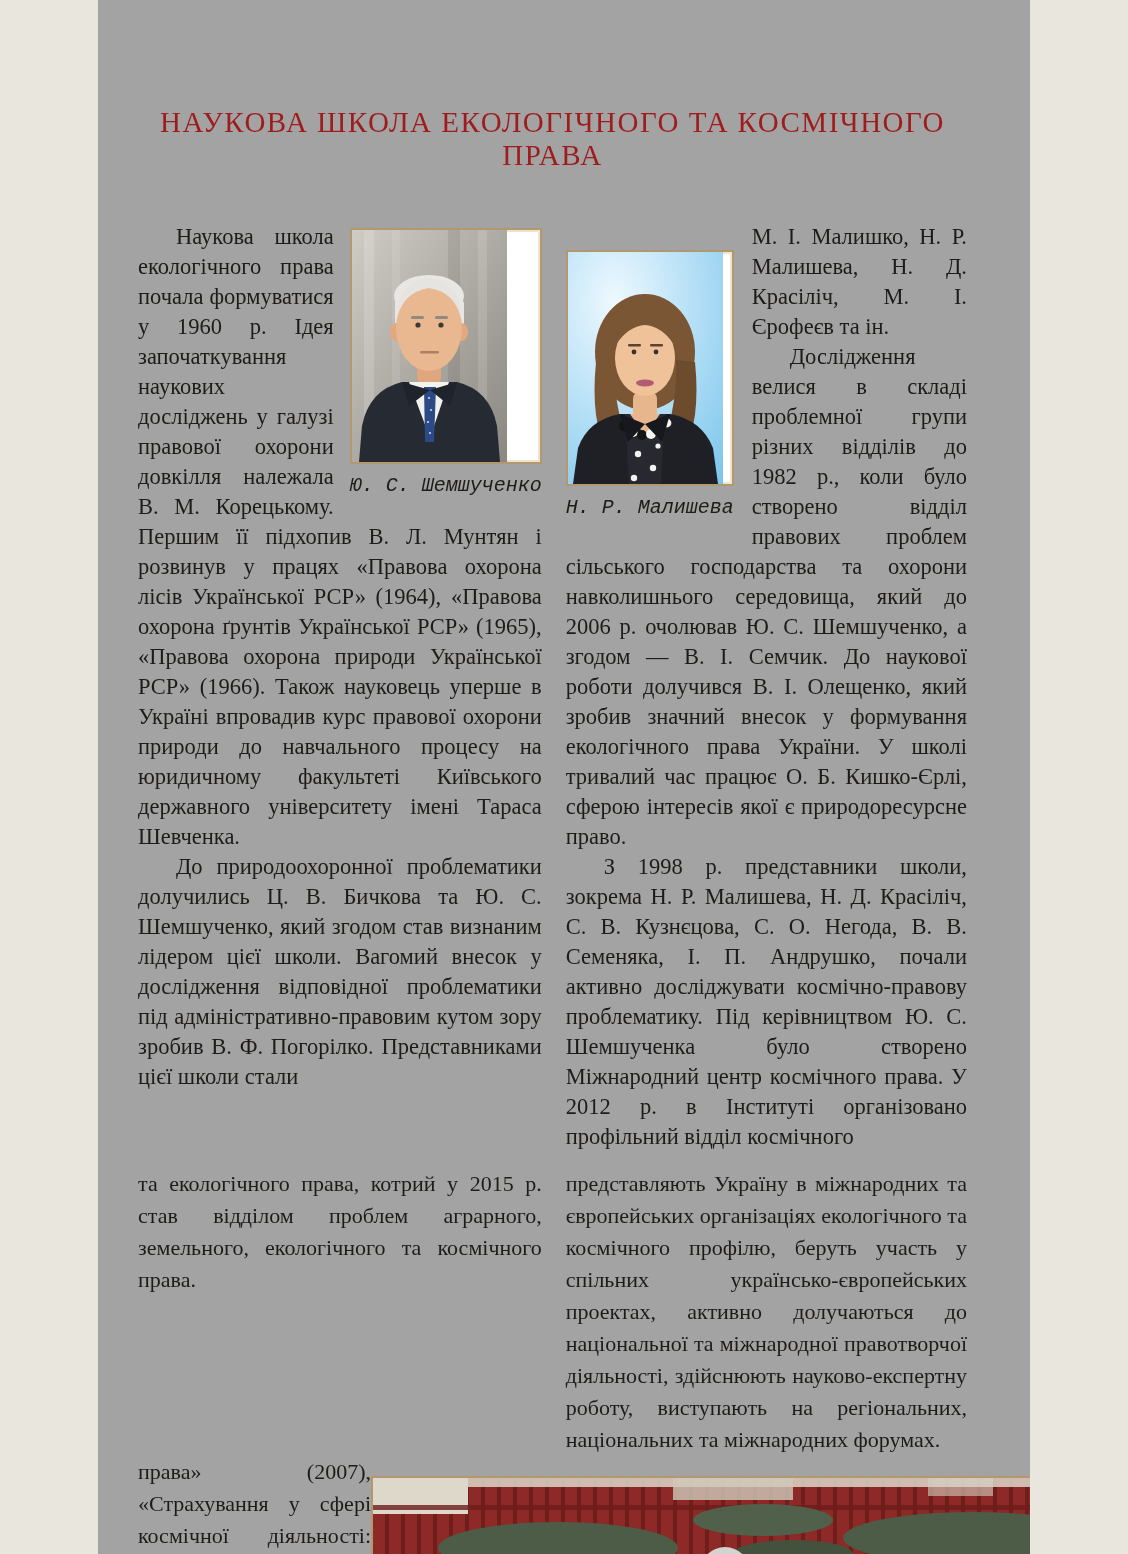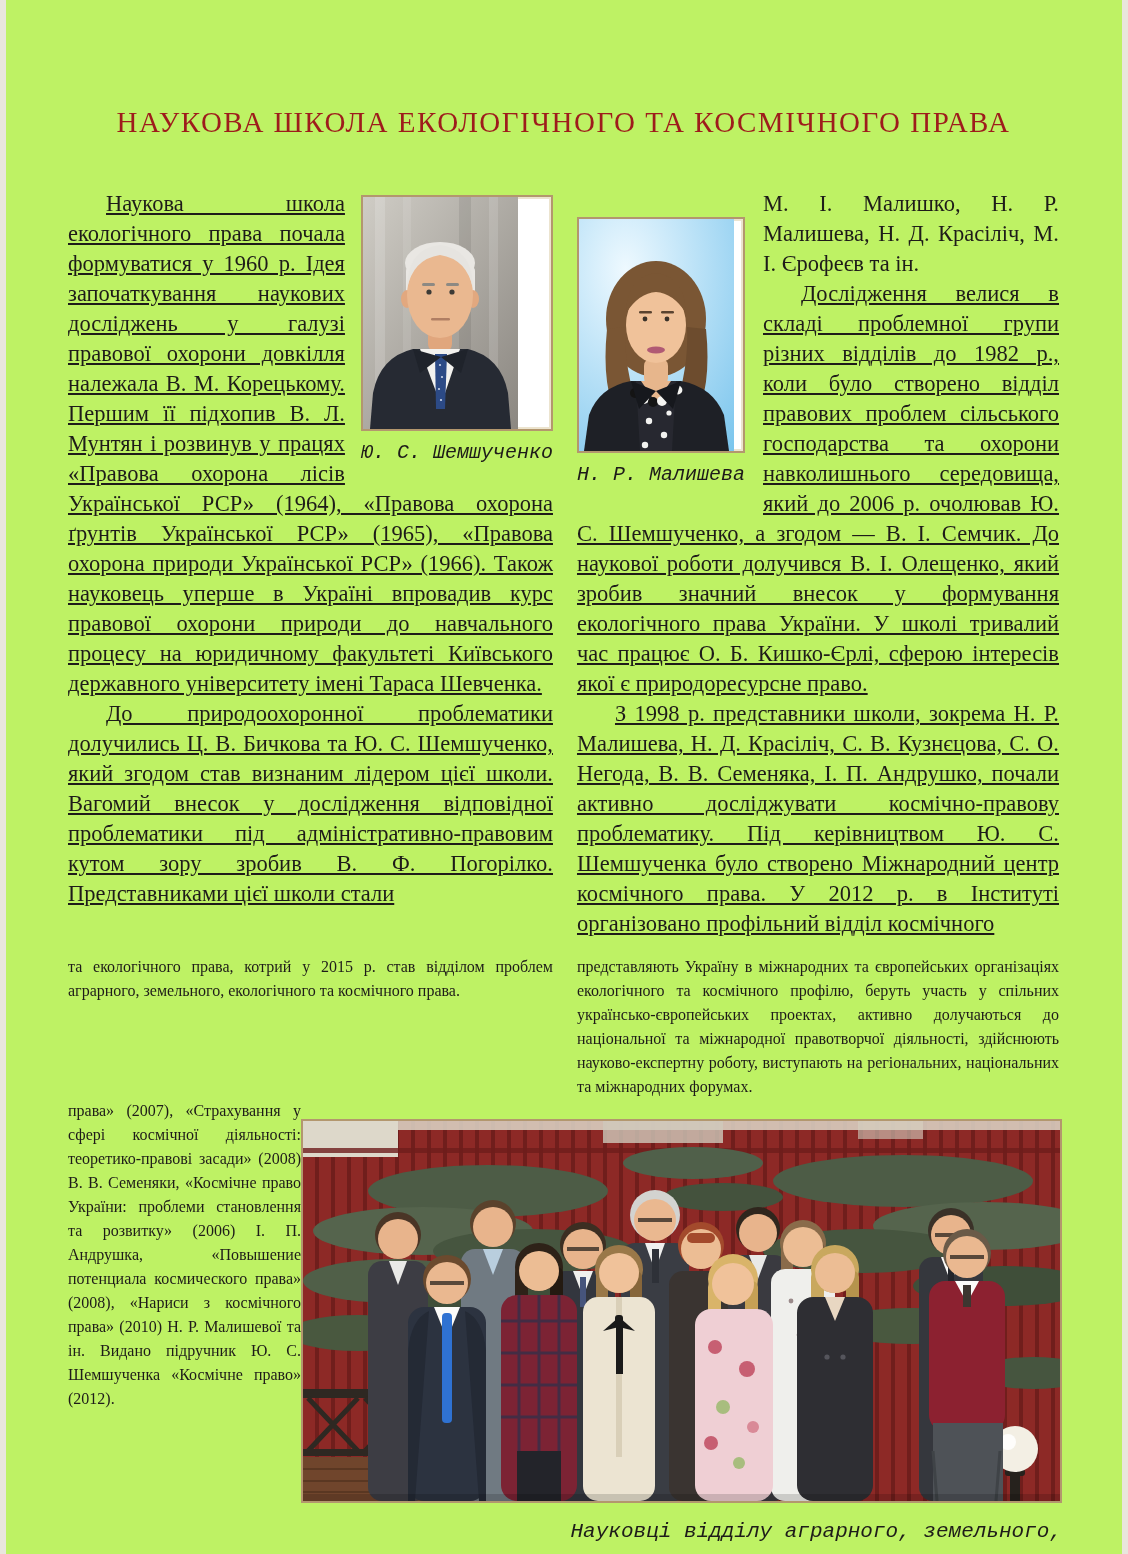--- a/index.html
+++ b/index.html
@@ -1,33 +1,33 @@
 <!DOCTYPE html>
 <html lang="uk"><head>
 <meta charset="utf-8">
 <style>
   html,body{margin:0;padding:0;background:#e9e6dd;}
   .page{
-    width:1116px;height:1554px;margin:0 auto;position:relative;overflow:hidden;
-    background:#bef264;color:#1e1c19;
+    width:932px;height:1554px;margin:0 auto;position:relative;overflow:hidden;
+    background:#a3a3a3;color:#1e1c19;
     font-family:"Liberation Serif","DejaVu Serif",serif;
-    box-sizing:border-box;padding:0 63px 0 62px;
+    box-sizing:border-box;padding:0 63px 0 40px;
   }
   .title{
     margin:0;padding-top:106px;text-align:center;
     font-size:29px;font-weight:normal;letter-spacing:1.5px;
   }
   .row{display:flex;gap:24px;}
   .row-a{margin-top:50px;}
   .row-b{margin-top:16px;}
   .col-l{width:491px;}
   .col-r{width:488px;}
   p{margin:0;font-size:22.5px;line-height:30px;text-align:justify;}
-  .row-b p,.row-c p{font-size:16px;line-height:24px;}
-  p.indent{text-indent:38px;text-decoration:underline;}
+  .row-b p,.row-c p{font-size:22px;line-height:32px;}
+  p.indent{text-indent:38px;}
   figure{margin:0;font-family:Liberation Mono, monospace;}
   .portrait-box{margin-top:6px;margin-bottom:4px;}
   .float-r{float:right;margin-left:16px;}
   .float-l{float:left;margin-right:18px;margin-top:28px;}
   .photo-frame{
     border:2px solid #b3976e;box-shadow:inset 0 0 0 2px #ece4cf;
     line-height:0;background:#fff;
   }
   .photo-frame svg{display:block;}
   .portrait-cap{

